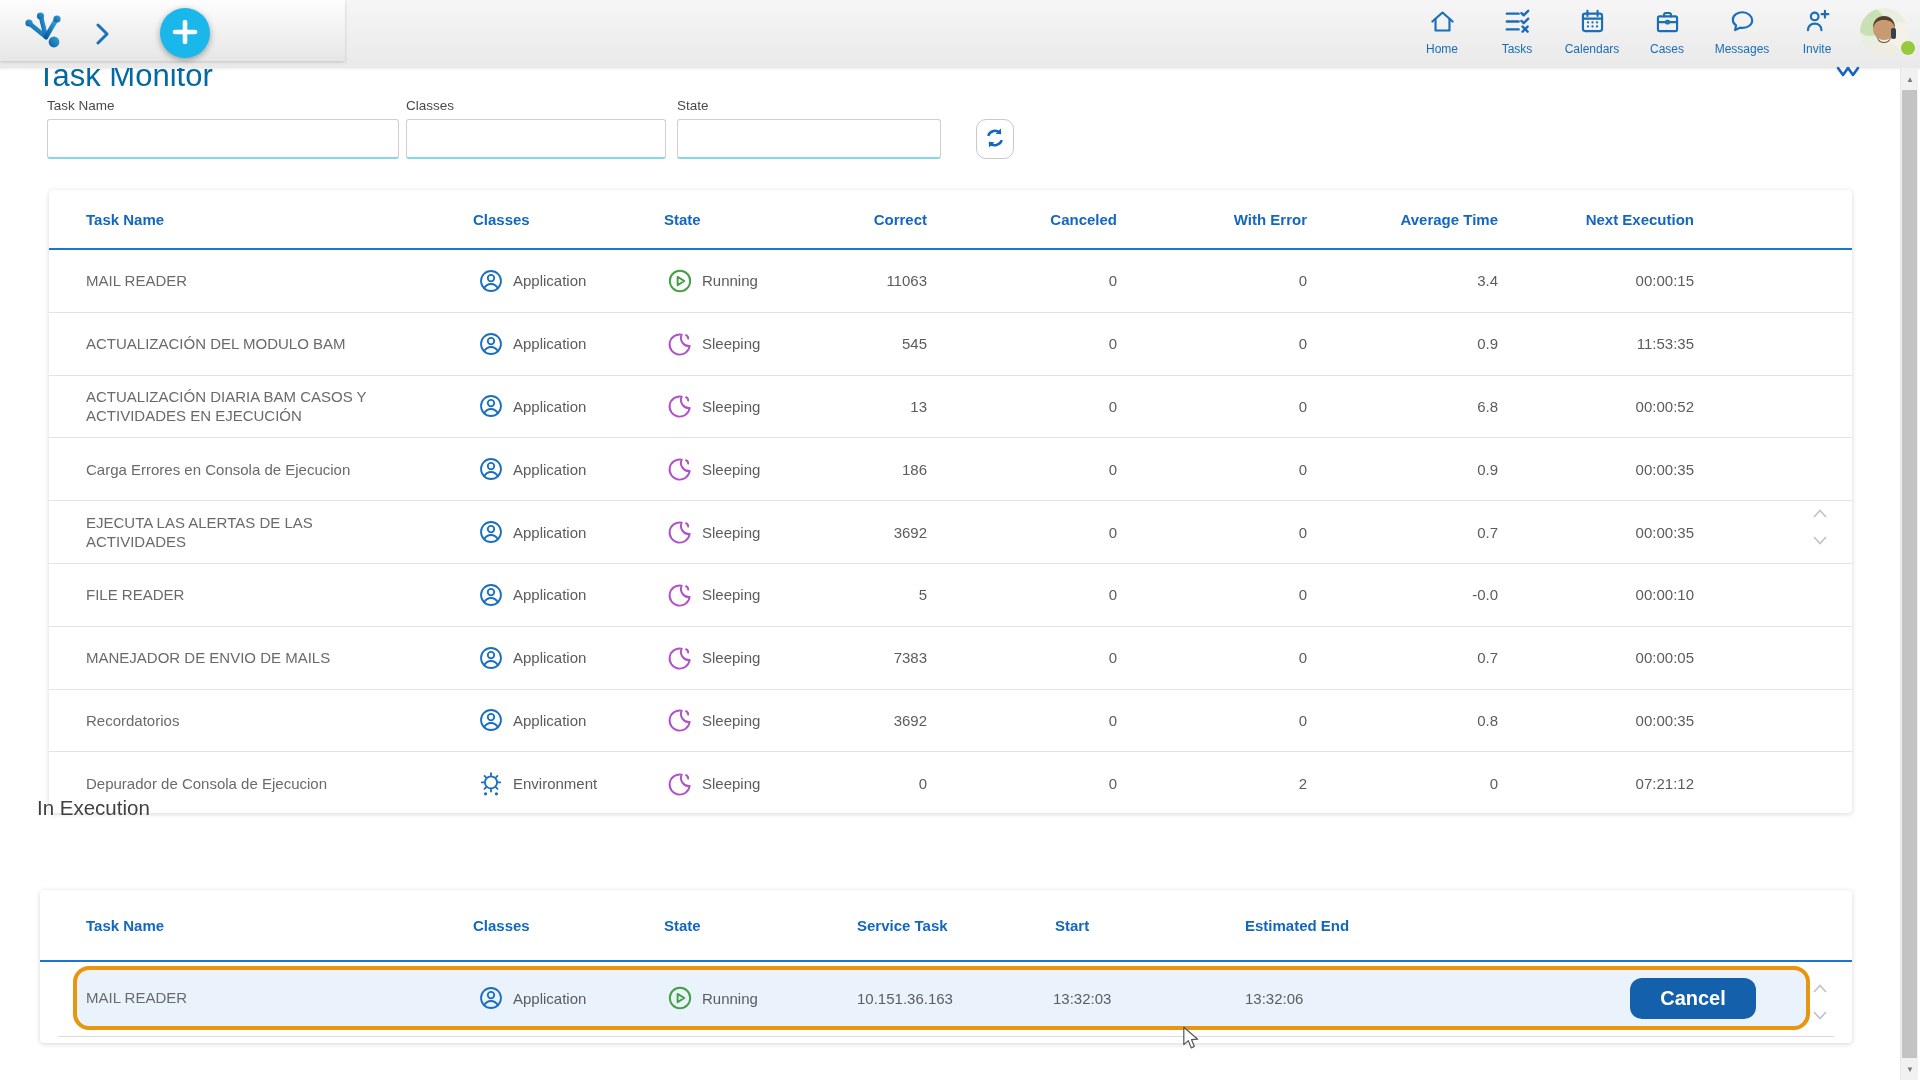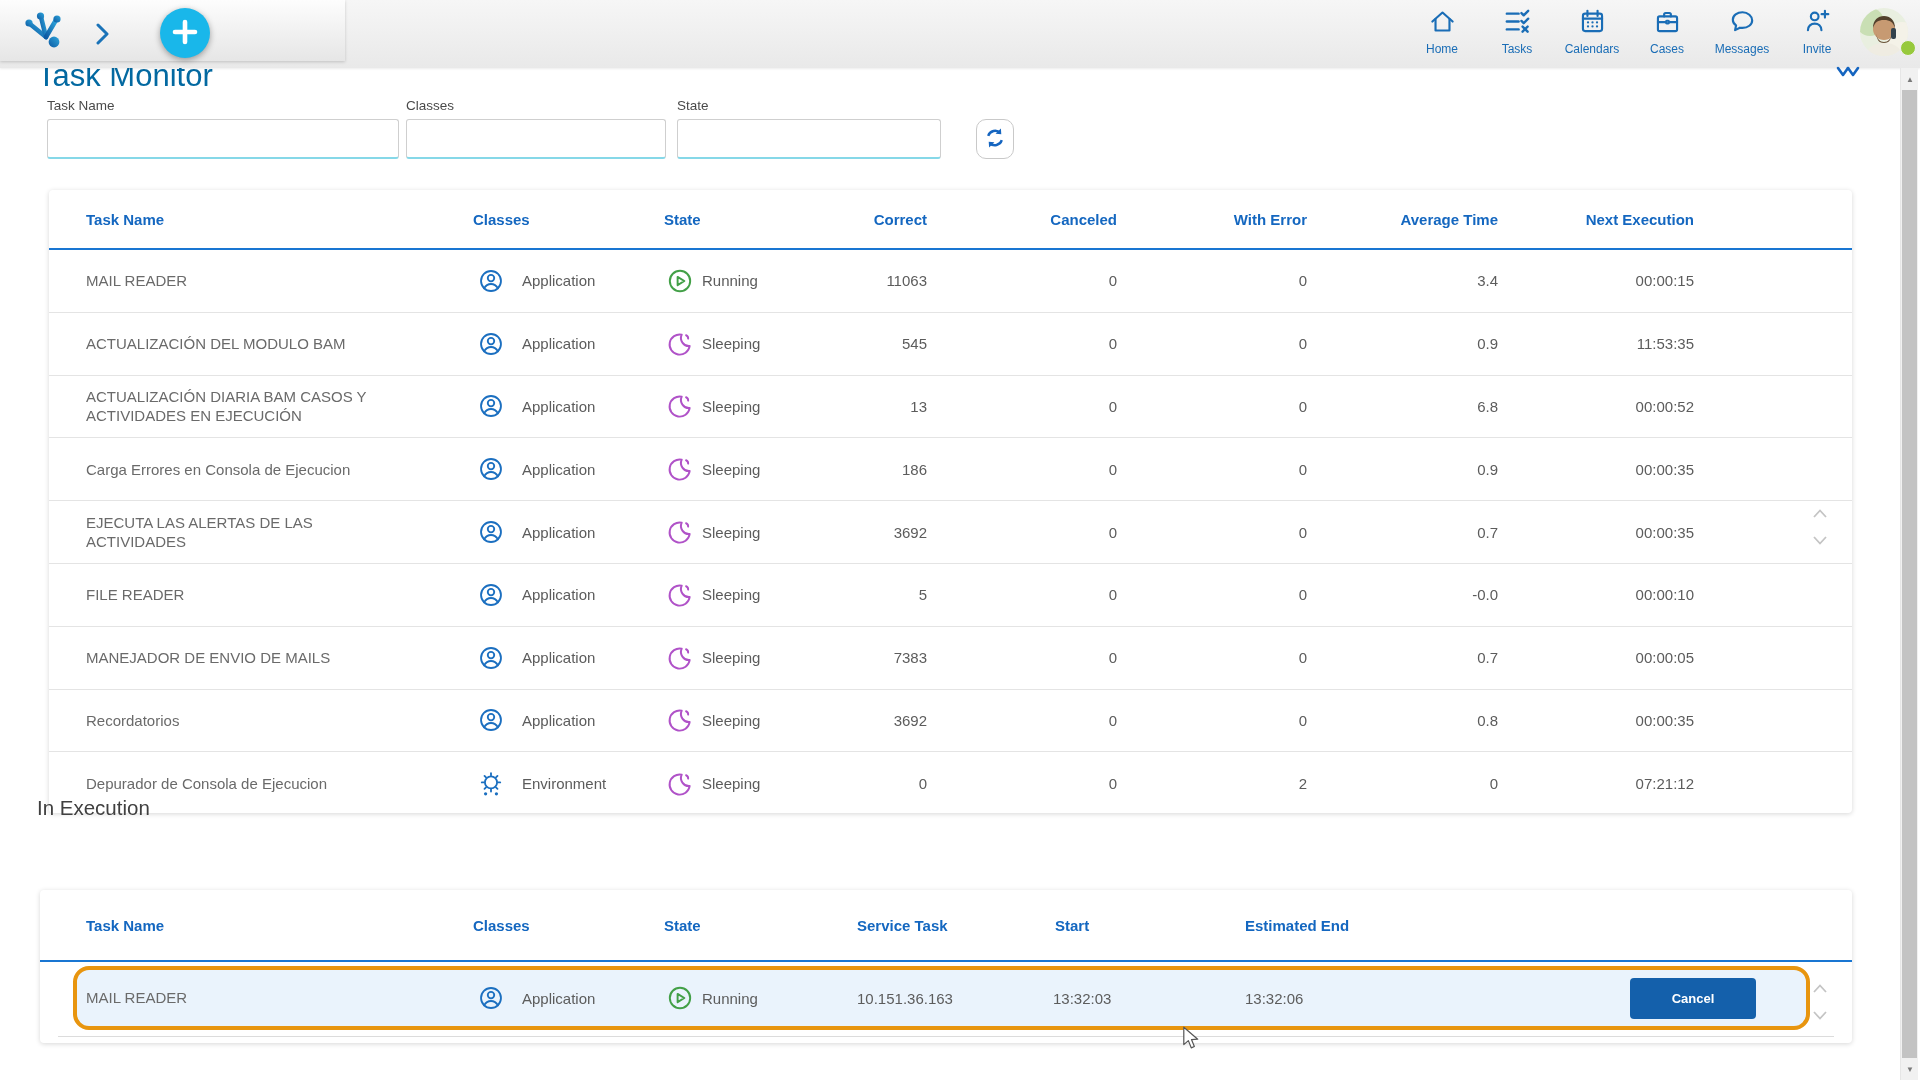--- a/index.html
+++ b/index.html
@@ -51,38 +51,38 @@
   .th { display:flex; align-items:center; font-size:15px; font-weight:700; color:#1467c0; }
   .th-classes { padding-left:7px; } .th-state { padding-left:3px; }
   .th-service { padding-left:26px; } .th-start { padding-left:24px; } .th-end { padding-left:14px; }
   .num { justify-content:flex-end; }
   .pr-c { padding-right:39px; } .pr-a { padding-right:38px;text-align:center; } .pr-n { padding-right:57px; }
 
   .mrow { height:62.8px; padding-left:37px; border-bottom:1px solid #e4e4e4; }
   .mrow:last-child { border-bottom:none; }
   .cell { display:flex; align-items:center; font-size:15px; color:#5c5c5c; }
   .cell-task { color:#6a6a6a; padding-right:80px; line-height:1.28; }
-  .cell-classes { padding-left:12px; gap:18px; } .cell-state { padding-left:6px; gap:9px; }
+  .cell-classes { padding-left:12px; gap:9px; } .cell-state { padding-left:6px; gap:9px; }
   .ic { display:flex; align-items:center; }
   .mrow .ic-env, .mrow .ic-run { display:none; }
   .mrow.is-env .ic-env { display:flex; }
   .mrow.is-running .ic-run { display:flex; }
 
   .card-pager { position:absolute; display:flex; flex-direction:column; gap:9px; align-items:center; cursor:pointer; }
   .pager-1 { right:24px; top:315px; } .pager-2 { right:24px; top:90px; }
 
   
   .section-heading { position:absolute; left:37px; top:796px; font-size:20.5px; font-weight:400; color:#404040; }
   .exec-highlight { position:absolute; left:33px; top:76px; width:1737px; height:64px;
     background:#eaf3fc; border:4px solid #e8950f; border-radius:16px;
     padding-left:9px; align-items:center; }
   .exec-sep { position:absolute; left:18px; right:18px; top:146px; height:1px; background:#dcdcdc; }
   .cell-cancel { justify-content:flex-end; padding-right:50px; }
   .cancel-btn { width:126px; height:41px; background:#1460ab; color:#fff; border:none;
-    border-radius:4px; font-size:13px; font-weight:600; cursor:pointer; font-family:inherit; }
+    border-radius:12px; font-size:20px; font-weight:600; cursor:pointer; font-family:inherit; }
 
   
   .scrollbar { position:absolute; top:68px; right:2px; width:18px; height:1012px;
     background:#f1f1f1; border-left:1px solid #e6e6e6; z-index:40; }
   .sb-btn { position:absolute; left:0; width:18px; height:22px; display:flex;
     align-items:center; justify-content:center; font-size:8px; color:#7a7a7a; cursor:pointer; }
   .sb-up { top:0; } .sb-down { bottom:0; }
   .sb-thumb { position:absolute; left:1px; top:22px; width:15px; height:968px; background:#c3c3c3; cursor:pointer; }
 
   .cursor { position:absolute; left:1180px; top:1026px; z-index:60; pointer-events:none; }

